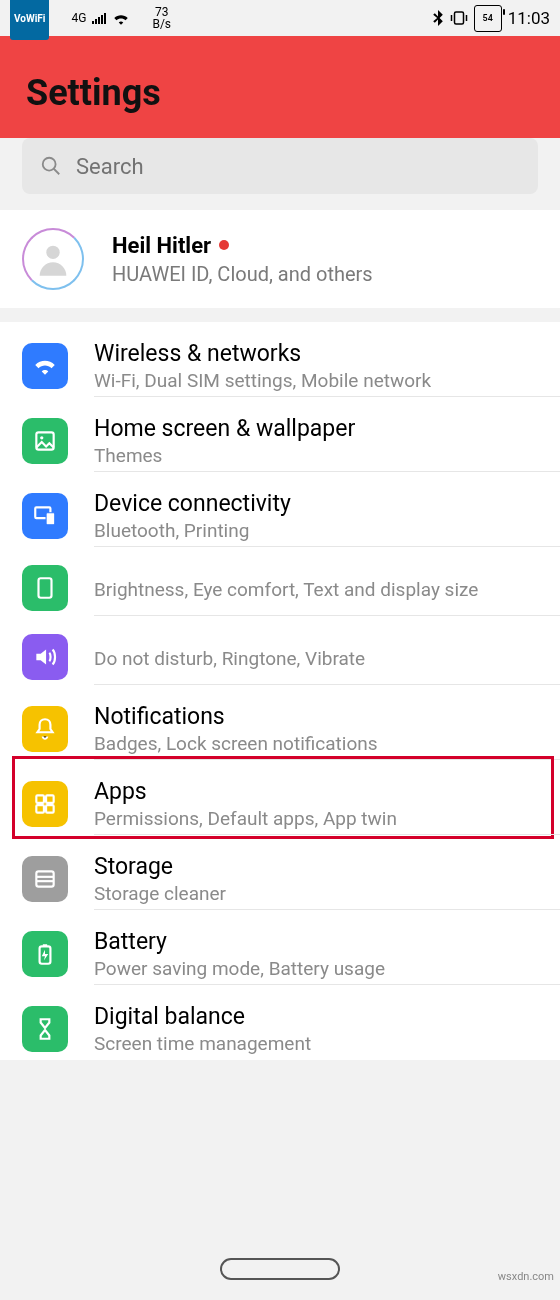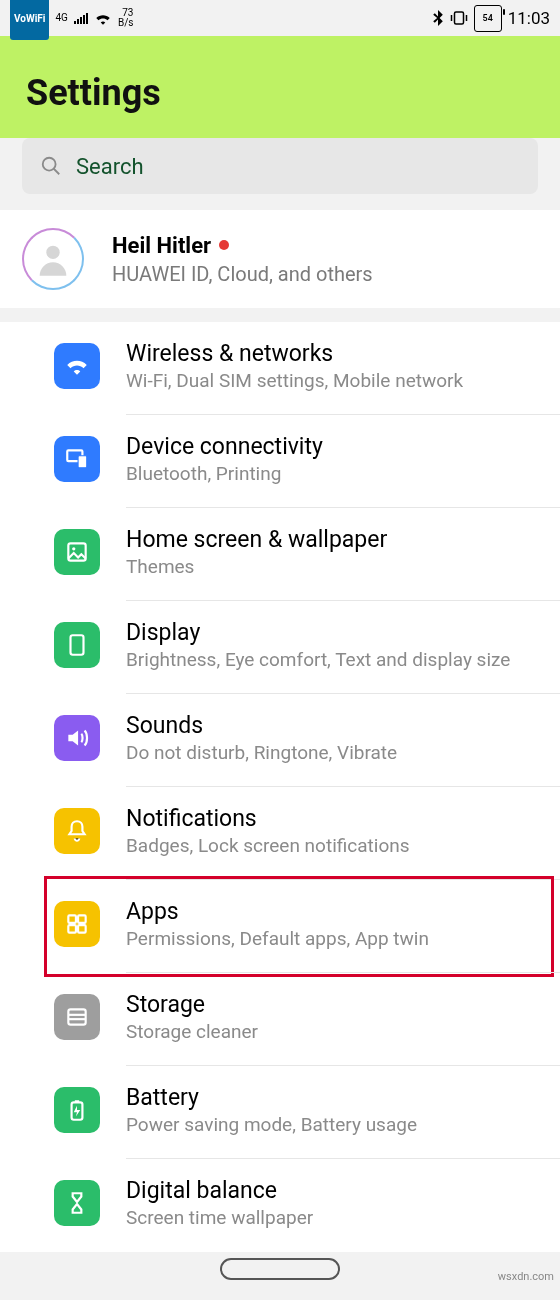--- a/index.html
+++ b/index.html
@@ -21,45 +21,45 @@
     padding: 0 10px;
     font-size: 14px;
     color: #000;
     background: #f2f2f2;
   }
   .sb-left, .sb-right { display: flex; align-items: center; gap: 6px; }
   .vowifi {
     background: #0369a1; color: #fff; font-size: 10px; font-weight: 700;
     padding: 16px 4px; border-radius: 3px;
   }
-  .sb-col { display:flex; flex-direction:column; line-height:1; font-size:10px; align-items:flex-end;}
+  .sb-col { display:flex; flex-direction:column; line-height:1; font-size:12px; align-items:center;margin-left:16px;}
   .bars { display:flex; align-items:flex-end; gap:1px; height:12px;}
   .bars span { width:2px; background:#000; }
   .bars span:nth-child(1){height:3px}.bars span:nth-child(2){height:5px}
   .bars span:nth-child(3){height:7px}.bars span:nth-child(4){height:9px}.bars span:nth-child(5){height:11px}
   .batt { border:1.5px solid #000; width:28px; height:27px; border-radius:3px; position:relative; display:flex; align-items:center; justify-content:center; font-size:9px; font-weight:600;}
   .batt:after{content:""; position:absolute; right:-4px; top:3px; width:2px; height:6px; background:#000; border-radius:1px;}
   
   .title {
     padding: 36px 26px 24px;
     font-size: 36px;
     font-weight: 700;
     color: #111;
-    background: #bef264;
+    background: #ef4444;
   }
   
   .search {
     margin: 0 22px 16px;
     height: 56px;
     background: #e7e7e7;
     border-radius: 8px;
     display: flex;
     align-items: center;
     padding: 0 18px;
-    color: #14532d;
+    color: #737373;
     font-size: 22px;
   }
   .search svg { margin-right: 14px; flex-shrink: 0; }
   
   .account {
     background: #fff;
     margin-top: 10px;
     padding: 18px 16px 18px 22px;
     display: flex;
     align-items: center;
@@ -72,23 +72,22 @@
     margin-right: 28px;
   }
   .account-text .name { font-size: 22px; font-weight: 700; display:flex; align-items:center; gap:8px;}
   .account-text .sub { font-size: 20px; color: #7a7a7a; margin-top: 4px; }
   .red-dot { width:10px; height:10px; background:#e53935; border-radius:50%; display:inline-block;}
   
   .list { background: #fff; margin-top: 14px; }
   .row {
     display: flex;
     align-items: center;
-    padding: 18px 0 23px 22px;
+    padding: 18px 0 5px 22px;
     position: relative;
-    margin-left: 32px;
   }
   .row:not(:last-child) .text-wrap::after {
     content:"";
     position:absolute;
     left: 94px; right: 0; bottom: 0;
     height: 1px;
     background: #e6e6e6;
   }
   .icon-box {
     width: 46px; height: 46px; border-radius: 10px;
@@ -188,64 +187,62 @@
         <svg width="26" height="26" viewBox="0 0 24 24">
           <path fill="#fff" d="M12 20l-3-3c1.7-1.7 4.3-1.7 6 0l-3 3zm-6-6l-3-3c5-5 13-5 18 0l-3 3c-3.3-3.3-8.7-3.3-12 0z"></path>
         </svg>
       </div>
       <div class="text-wrap">
         <div class="row-title">Wireless &amp; networks</div>
         <div class="row-sub">Wi-Fi, Dual SIM settings, Mobile network</div>
       </div>
     </div>
     <div class="row">
-      <div class="icon-box" style="background:#2f7bff">
-        <svg width="26" height="26" viewBox="0 0 24 24">
-          <rect x="3" y="4" width="14" height="10" rx="1" fill="none" stroke="#fff" stroke-width="2"></rect>
-          <rect x="13" y="9" width="8" height="11" rx="1" fill="#fff" stroke="#2f7bff" stroke-width="1"></rect>
-        </svg>
-      </div>
-      <div class="text-wrap">
-        <div class="row-title">Device connectivity</div>
-        <div class="row-sub">Bluetooth, Printing</div>
-      </div>
-    </div>
-    <div class="row">
       <div class="icon-box" style="background:#2bbd6a">
         <svg width="26" height="26" viewBox="0 0 24 24">
           <rect x="4" y="4" width="16" height="16" rx="2" fill="none" stroke="#fff" stroke-width="2"></rect>
           <circle cx="9" cy="9" r="1.5" fill="#fff"></circle>
           <path d="M4 18l5-5 4 4 3-3 4 4" fill="none" stroke="#fff" stroke-width="2"></path>
         </svg>
       </div>
       <div class="text-wrap">
         <div class="row-title">Home screen &amp; wallpaper</div>
         <div class="row-sub">Themes</div>
       </div>
     </div>
     <div class="row">
+      <div class="icon-box" style="background:#2f7bff">
+        <svg width="26" height="26" viewBox="0 0 24 24">
+          <rect x="3" y="4" width="14" height="10" rx="1" fill="none" stroke="#fff" stroke-width="2"></rect>
+          <rect x="13" y="9" width="8" height="11" rx="1" fill="#fff" stroke="#2f7bff" stroke-width="1"></rect>
+        </svg>
+      </div>
+      <div class="text-wrap">
+        <div class="row-title">Device connectivity</div>
+        <div class="row-sub">Bluetooth, Printing</div>
+      </div>
+    </div>
+    <div class="row">
       <div class="icon-box" style="background:#2bbd6a">
         <svg width="26" height="26" viewBox="0 0 24 24">
           <rect x="6" y="3" width="12" height="18" rx="2" fill="none" stroke="#fff" stroke-width="2"></rect>
         </svg>
       </div>
       <div class="text-wrap">
-        <div class="row-title">Display</div>
         <div class="row-sub">Brightness, Eye comfort, Text and display size</div>
       </div>
     </div>
     <div class="row">
       <div class="icon-box" style="background:#8a5cf0">
         <svg width="26" height="26" viewBox="0 0 24 24">
           <path fill="#fff" d="M4 9v6h4l5 4V5L8 9H4z"></path>
           <path d="M16 8c1.5 1.5 1.5 6.5 0 8M19 5c3 3 3 11 0 14" fill="none" stroke="#fff" stroke-width="2"></path>
         </svg>
       </div>
       <div class="text-wrap">
-        <div class="row-title">Sounds</div>
         <div class="row-sub">Do not disturb, Ringtone, Vibrate</div>
       </div>
     </div>
     <div class="row">
       <div class="icon-box" style="background:#f6c200">
         <svg width="26" height="26" viewBox="0 0 24 24">
           <path fill="none" stroke="#fff" stroke-width="2" d="M12 3c-3 0-5 2-5 5v4l-2 3h14l-2-3V8c0-3-2-5-5-5z"></path>
           <path stroke="#fff" stroke-width="2" d="M10 19c0 1 1 2 2 2s2-1 2-2"></path>
         </svg>
       </div>
@@ -296,19 +293,19 @@
       </div>
     </div>
     <div class="row">
       <div class="icon-box" style="background:#2bbd6a">
         <svg width="26" height="26" viewBox="0 0 24 24">
           <path fill="none" stroke="#fff" stroke-width="2" d="M7 3h10M7 21h10M8 3v3l4 5 4-5V3M8 21v-3l4-5 4 5v3"></path>
         </svg>
       </div>
       <div class="text-wrap">
         <div class="row-title">Digital balance</div>
-        <div class="row-sub">Screen time wallpaper</div>
+        <div class="row-sub">Screen time management</div>
       </div>
     </div>
   </div>
 
 <div class="nav-pill"></div>
 <div class="watermark">wsxdn.com</div>
 
 </body></html>

